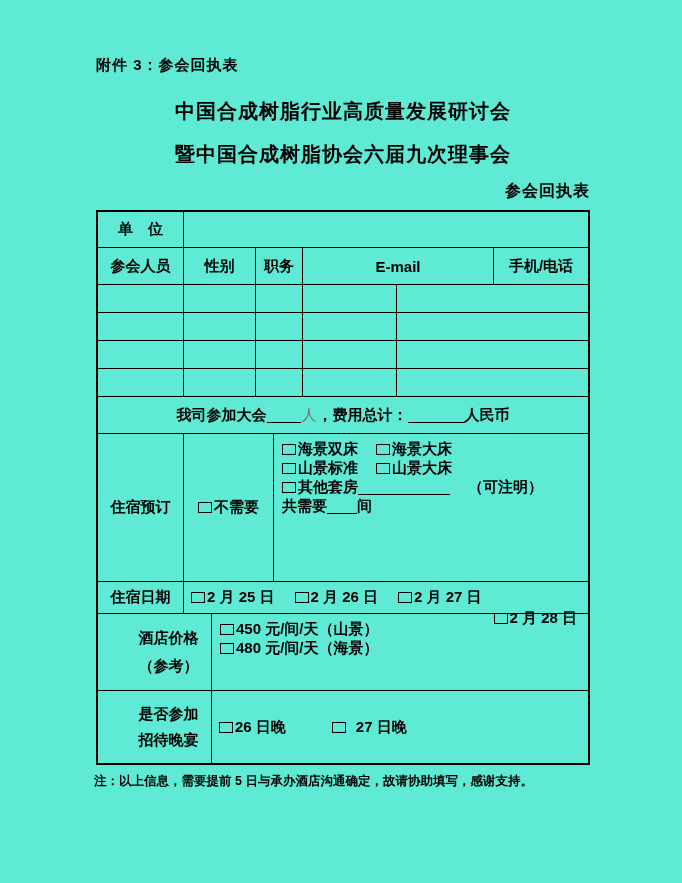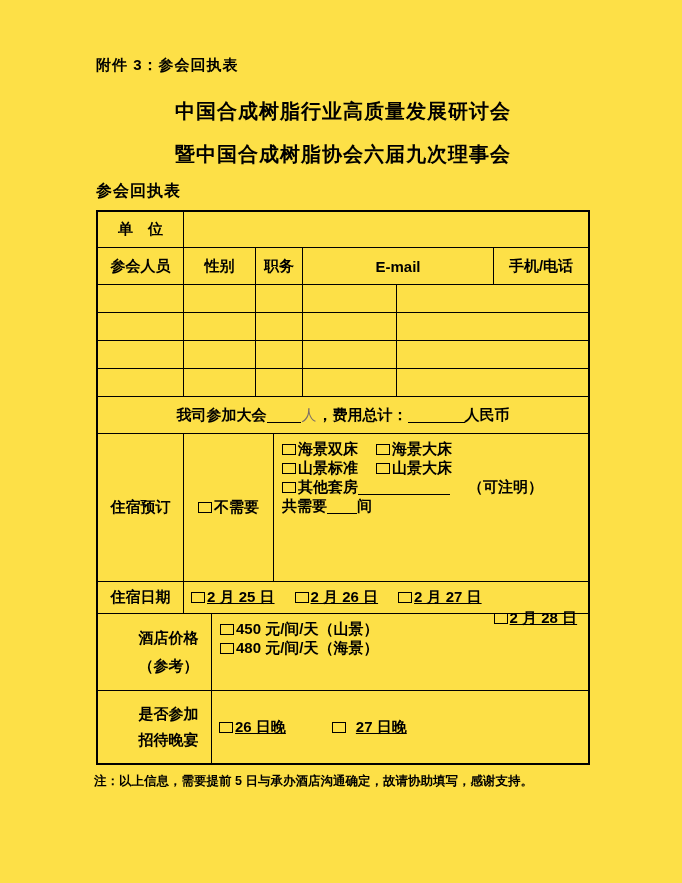--- a/index.html
+++ b/index.html
@@ -1,32 +1,32 @@
 <!DOCTYPE html>
 <html><head>
 <meta charset="utf-8">
 <style>
   * { margin: 0; padding: 0; box-sizing: border-box; }
   html, body { background: #ffffff; }
   .page {
     position: relative;
     width: 682px;
     height: 883px;
-    background: #fde047;
+    background: #5eead4;
     overflow: hidden;
     font-family: "Liberation Sans", "DejaVu Sans", sans-serif;
     color: #000;
     font-weight: 700;
   }
   .content { position: absolute; left: 96px; top: 0; width: 494px; }
 
   .attachment { margin-top: 55px; font-size: 15px; line-height: 20px; letter-spacing: 1px; }
   .title1 { margin-top: 22px; font-size: 20px; line-height: 28px; text-align: center; letter-spacing: 1px; }
   .title2 { margin-top: 15px; font-size: 20px; line-height: 28px; text-align: center; letter-spacing: 1px; }
-  .subtitle { margin-top: 12px; font-size: 16px; line-height: 22px; text-align: left; letter-spacing: 1px; }
+  .subtitle { margin-top: 12px; font-size: 16px; line-height: 22px; text-align: right; letter-spacing: 1px; }
 
   .form-table { margin-top: 8px; border: 2px solid #000; width: 494px; font-size: 15px; }
   .trow { display: flex; border-bottom: 1.5px solid #000; align-items: stretch; }
   .trow:last-child { border-bottom: none; }
   .cell { border-right: 1.5px solid #000; display: flex; align-items: center; }
   .cell:last-child { border-right: none; }
   .cfill { flex: 1; }
   .c1 { width: 86px; flex: none; }
   .c2 { width: 72px; flex: none; }
   .c3 { width: 47px; flex: none; font-family: Liberation Serif, serif; }
@@ -46,21 +46,21 @@
   .sumcell { justify-content: center; }
   .count-unit { font-weight: 400; color: #7d6f66; padding: 0 1px; }
 
   .optlines {
     flex-direction: column;
     align-items: flex-start;
     justify-content: flex-start;
     padding: 6px 0 6px 8px;
   }
   .optline { display: flex; align-items: center; white-space: nowrap; }
-  .optrow { padding-left: 7px; white-space: nowrap; text-decoration: underline; }
+  .optrow { padding-left: 7px; white-space: nowrap; }
 
   .opt { display: inline-flex; align-items: center; white-space: nowrap; }
   .cb {
     display: inline-block;
     width: 14px; height: 11px;
     border: 1.5px solid #000;
     margin-right: 2px;
     flex: none;
   }
   .gap18 { margin-left: 18px; }

